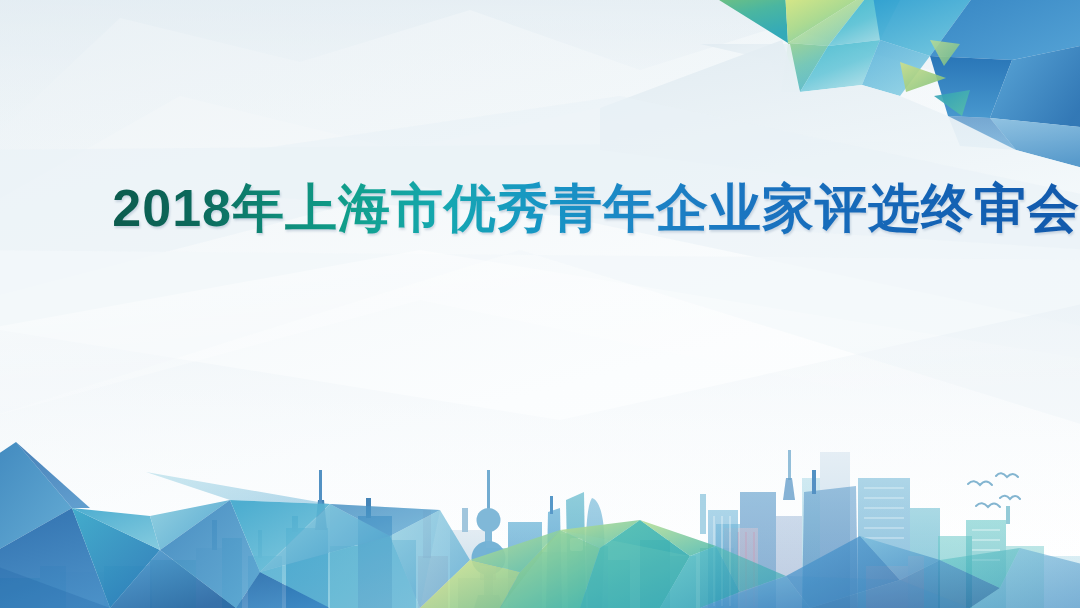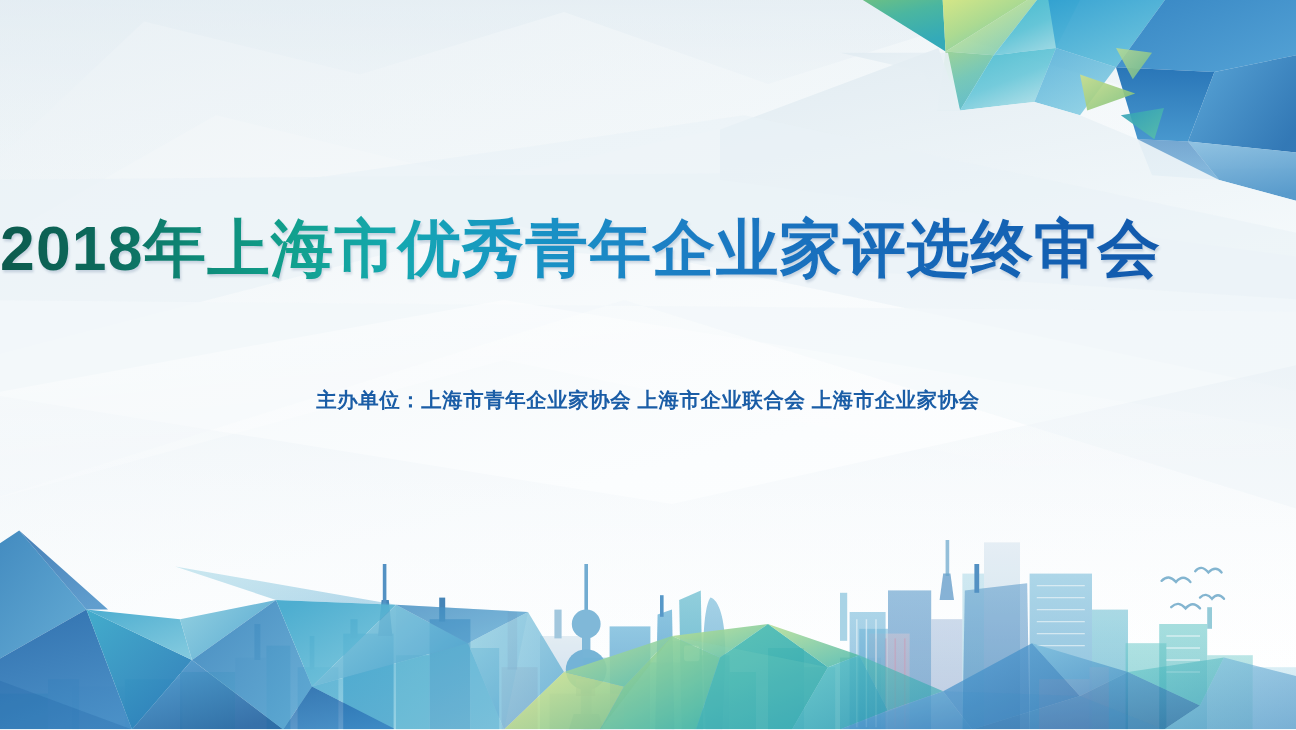--- a/index.html
+++ b/index.html
@@ -14,21 +14,21 @@
     width:1080px; height:608px;
     overflow:hidden;
     background:linear-gradient(165deg,#eef3f6 0%,#f4f8fa 30%,#fbfdfe 60%,#ffffff 100%);
   }
   .layer{ position:absolute; left:0; top:0; width:1080px; height:608px; }
   .layer svg{ display:block; width:1080px; height:608px; }
 
   
   #title-block{
     position:absolute; left:0; top:178px; width:1080px;
-    text-align:left; z-index:40;
+    text-align:right; z-index:40;
   }
   #main-title{
     display:inline-block;
     font-size:52px;
     font-weight:bold;
     letter-spacing:1px;
     line-height:1.18;
     white-space:nowrap;
     background-image:linear-gradient(90deg,
         #0c5b4e 0%,
@@ -171,23 +171,20 @@
       <polygon points="900,62 946,78 906,92" fill="url(#tri-a)" opacity=".9"></polygon>
       <polygon points="930,40 960,44 944,66" fill="url(#tri-b)" opacity=".85"></polygon>
       <polygon points="934,96 970,90 962,116" fill="url(#tri-c)" opacity=".9"></polygon>
     </svg>
   </div>
 
   <div id="title-block">
     <h1 id="main-title">2018年上海市优秀青年企业家评选终审会</h1>
   </div>
 
-  <div id="subtitle-block">
-    <div id="subtitle">主办单位：上海市青年企业家协会  上海市企业联合会  上海市企业家协会</div>
-  </div>
 
   <div class="layer">
     <svg viewBox="0 0 1080 608" preserveAspectRatio="none">
       <defs>
         <linearGradient id="sk-a" x1="0" y1="0" x2="0" y2="1">
           <stop offset="0%" stop-color="#9fd3e4"></stop>
             <stop offset="100%" stop-color="#63b6d2"></stop>
         </linearGradient>
         <linearGradient id="sk-b" x1="0" y1="0" x2="0" y2="1">
           <stop offset="0%" stop-color="#7fc6d6"></stop>

